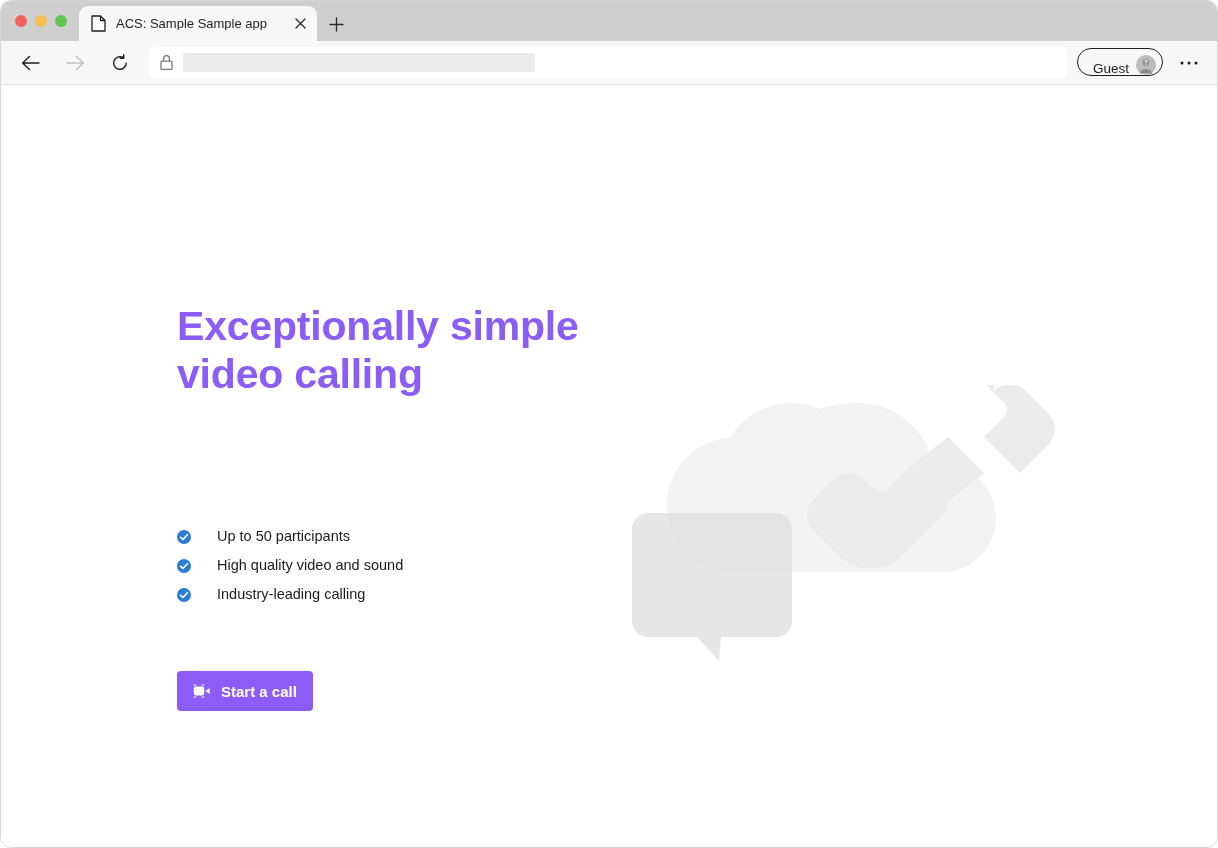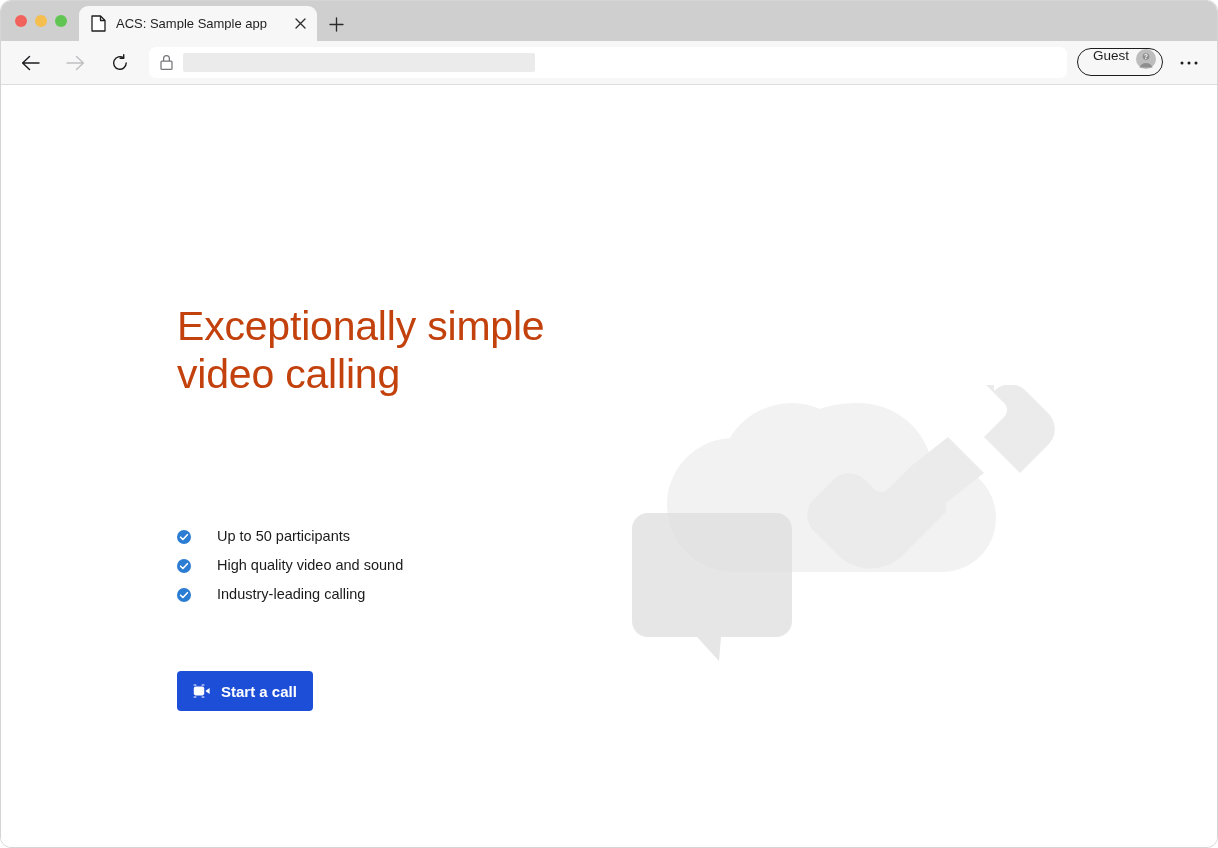--- a/index.html
+++ b/index.html
@@ -131,23 +131,23 @@
   }
 
   .profile-pill {
     position: absolute;
     right: 54px;
     top: 7px;
     height: 28px;
     border: 1px solid #1d1d1f;
     border-radius: 15px;
     display: flex;
-    align-items: flex-start;
+    align-items: flex-end;
     gap: 7px;
-    padding: 0 6px 16px 15px;
+    padding: 0 6px 0 15px;
     box-sizing: border-box;
     background: transparent;
   }
   .profile-label { font-size: 13.5px; color: #1d1d1f; line-height:1; }
   .avatar-icon { width: 20px; height: 20px; display:block; flex:0 0 auto; }
 
   .more-btn {
     position: absolute;
     right: 16px;
     top: 12px;
@@ -168,22 +168,22 @@
     position: absolute;
     left: 176px;
     top: 218px;
     width: 420px;
   }
 
   .headline {
     margin: 0;
     font-size: 41px;
     line-height: 1.17;
-    font-weight: 400;
-    color: #c2410c;
+    font-weight: 700;
+    color: #8b5cf6;
     letter-spacing: -0.2px;
     white-space: pre-line;
   }
 
   .features {
     list-style: none;
     margin: 0;
     padding: 0;
     position: absolute;
     left: 0;
@@ -202,21 +202,21 @@
     color: #1b1b1b;
     line-height: 1;
   }
 
   .cta {
     position: absolute;
     left: 0;
     top: 368px;
     height: 40px;
     min-width: 125px;
-    background: #1d4ed8;
+    background: #8b5cf6;
     border: none;
     border-radius: 4px;
     color: #ffffff;
     display: inline-flex;
     align-items: center;
     justify-content: center;
     gap: 9px;
     padding: 0 16px;
     cursor: pointer;
     font-family: "Liberation Sans", sans-serif;

